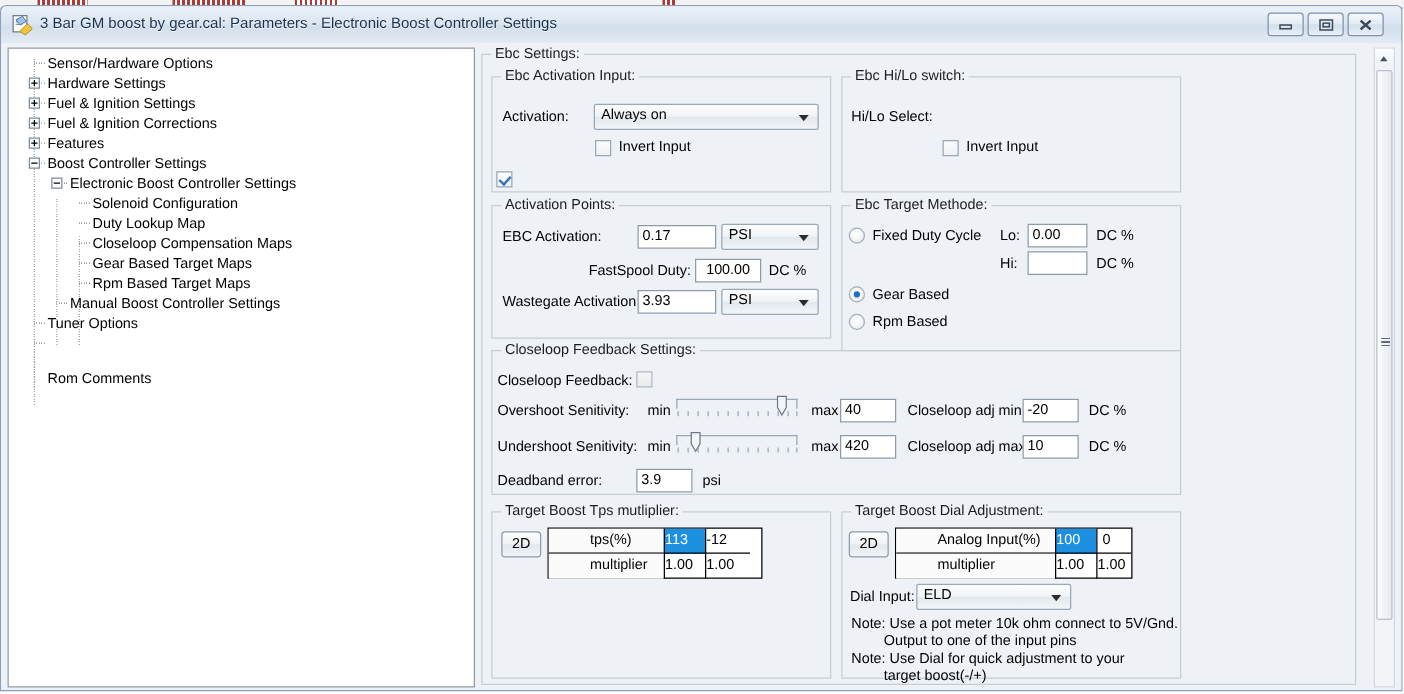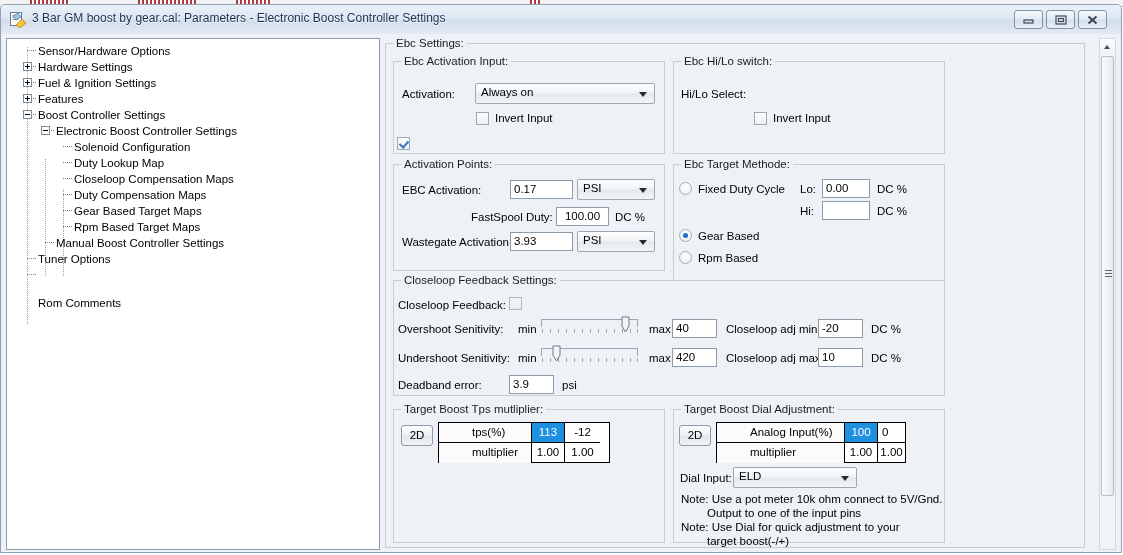--- a/index.html
+++ b/index.html
@@ -236,21 +236,21 @@
   .grid { position: absolute; border: 1px solid #000; box-sizing: border-box; background:#fff; }
   .gcell {
     position:absolute;
     font-size: 11.5px;
     line-height: 19px;
     box-sizing: border-box;
     white-space: nowrap;
     overflow: hidden;
     color:#000;
   }
-  .gcell.num { text-align: center; }
+  .gcell.num { }
   .gcell.hdrsel { background:#1e90e0; color:#ffffff; }
   .gcell.bdr-b { border-bottom: 1px solid #000; }
   .gcell.bdr-l { border-left: 1px solid #000; }
   .rowhdr { background: #fbfbfb; }
 
   .btn2d {
     position:absolute;
     width: 32px; height: 21px;
     border: 1px solid #8d9aa8;
     border-radius: 3px;
@@ -374,20 +374,25 @@
           <span class="dotlead" style="left:26px;width:4px;"></span>
           <span class="lbl" style="left:31px;">Hardware Settings</span>
         </div>
 
         <div class="tree-row">
           <span class="boxer plus" style="left:16px;"></span>
           <span class="dotlead" style="left:26px;width:4px;"></span>
           <span class="lbl" style="left:31px;">Fuel &amp; Ignition Settings</span>
         </div>
 
+        <div class="tree-row">
+          <span class="boxer plus" style="left:16px;"></span>
+          <span class="dotlead" style="left:26px;width:4px;"></span>
+          <span class="lbl" style="left:31px;">Fuel &amp; Ignition Corrections</span>
+        </div>
 
         <div class="tree-row">
           <span class="boxer plus" style="left:16px;"></span>
           <span class="dotlead" style="left:26px;width:4px;"></span>
           <span class="lbl" style="left:31px;">Features</span>
         </div>
 
         <div class="tree-row">
           <span class="boxer" style="left:16px;"></span>
           <span class="dotlead" style="left:26px;width:4px;"></span>
@@ -404,24 +409,20 @@
           <span class="dotlead" style="left:56px;"></span>
           <span class="lbl" style="left:67px;">Solenoid Configuration</span>
         </div>
         <div class="tree-row">
           <span class="dotlead" style="left:56px;"></span>
           <span class="lbl" style="left:67px;">Duty Lookup Map</span>
         </div>
         <div class="tree-row">
           <span class="dotlead" style="left:56px;"></span>
           <span class="lbl" style="left:67px;">Closeloop Compensation Maps</span>
-        </div>
-        <div class="tree-row">
-          <span class="dotlead" style="left:56px;"></span>
-          <span class="lbl" style="left:67px;">Duty Compensation Maps</span>
         </div>
         <div class="tree-row">
           <span class="dotlead" style="left:56px;"></span>
           <span class="lbl" style="left:67px;">Gear Based Target Maps</span>
         </div>
         <div class="tree-row">
           <span class="dotlead" style="left:56px;"></span>
           <span class="lbl" style="left:67px;">Rpm Based Target Maps</span>
         </div>
 

